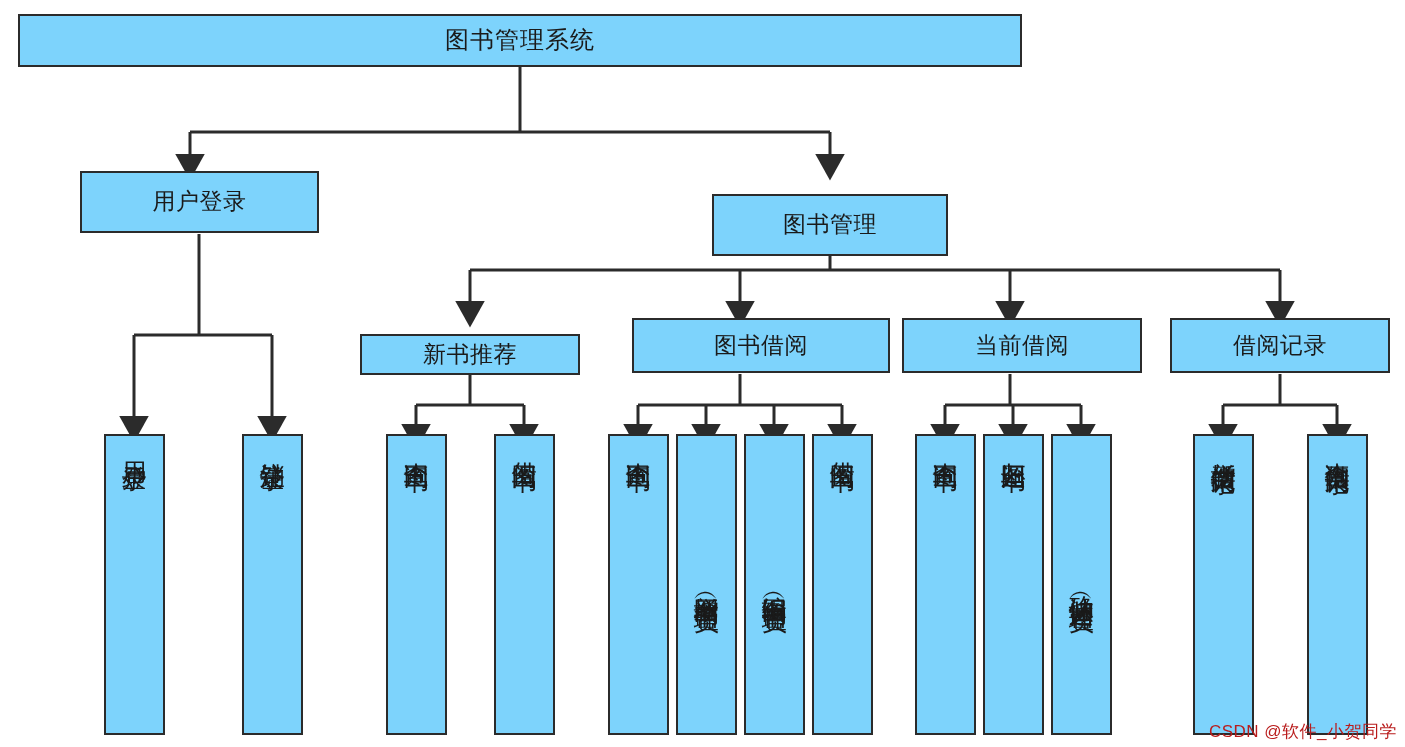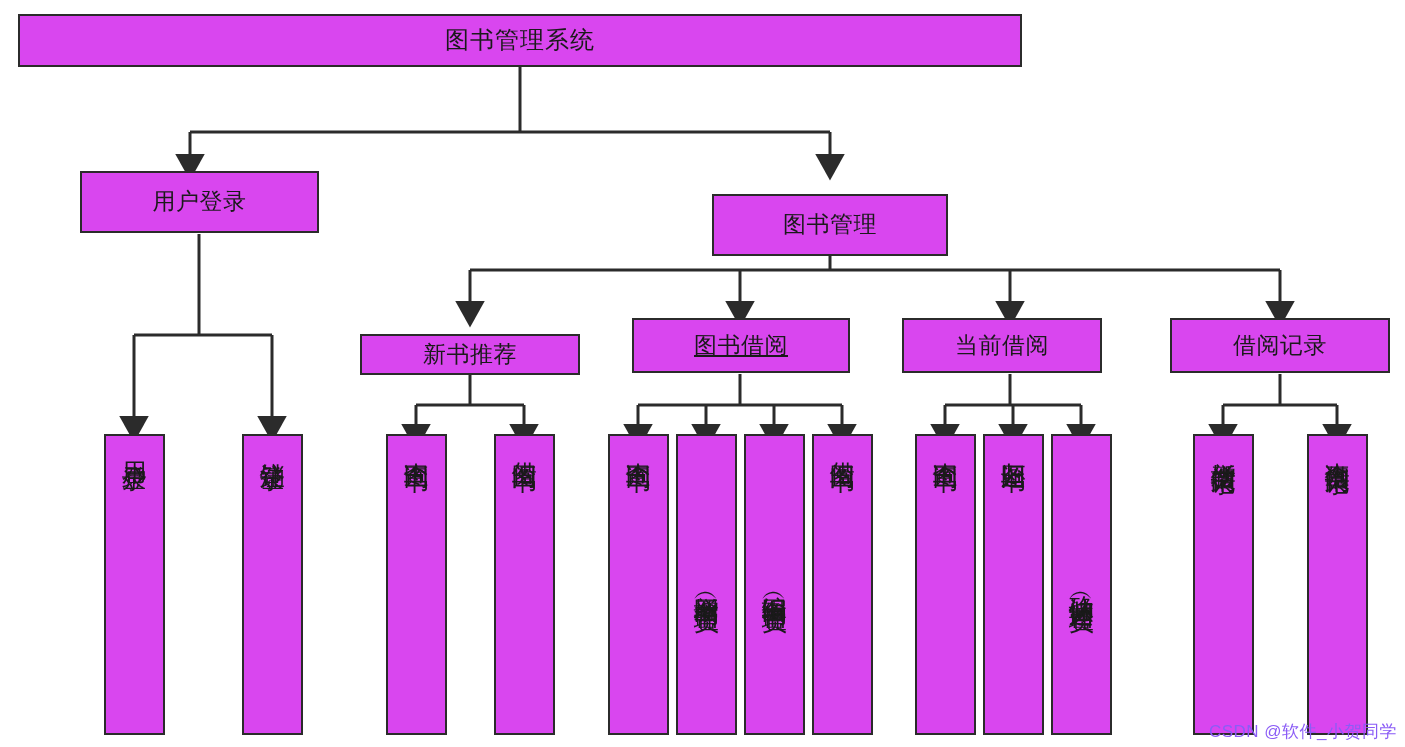--- a/index.html
+++ b/index.html
@@ -24,21 +24,21 @@
     position: absolute;
     left: 0;
     top: 0;
     width: 1405px;
     height: 747px;
     pointer-events: none;
   }
   .node {
     position: absolute;
     box-sizing: border-box;
-    background: #d946ef;
+    background: #7dd3fc;
     border: 2.5px solid #2b2b2b;
     display: flex;
     align-items: center;
     justify-content: center;
     color: #1a1a1a;
   }
   .node .label {
     text-align: center;
     line-height: 1.18;
     white-space: nowrap;
@@ -66,21 +66,21 @@
   }
   .node.vertical.pad-top {
     padding-top: 0;
     align-items: center;
   }
   .watermark {
     position: absolute;
     right: 8px;
     bottom: 4px;
     font-size: 17px;
-    color: #8b5cf6;
+    color: #b91c1c;
     letter-spacing: 0.5px;
     white-space: nowrap;
   }
 </style>
 </head>
 <body>
 
 <div id="diagram-root">
 
   <svg class="connectors" viewBox="0 0 1405 747" xmlns="http://www.w3.org/2000/svg">
@@ -140,24 +140,24 @@
   <div class="node horizontal" style="left:80px; top:171px; width:239px; height:62px;">
     <span class="label">用户登录</span>
   </div>
   <div class="node horizontal" style="left:712px; top:171px; width:236px; height:62px;margin-top:23px;">
     <span class="label">图书管理</span>
   </div>
 
   <div class="node horizontal" style="left:360px; top:318px; width:220px; height:41px;margin-top:16px;">
     <span class="label">新书推荐</span>
   </div>
-  <div class="node horizontal" style="left:632px; top:318px; width:218px; height:55px;text-decoration:underline;">
+  <div class="node horizontal" style="left:632px; top:318px; width:258px; height:55px;">
     <span class="label">图书借阅</span>
   </div>
-  <div class="node horizontal" style="left:902px; top:318px; width:200px; height:55px;">
+  <div class="node horizontal" style="left:902px; top:318px; width:240px; height:55px;">
     <span class="label">当前借阅</span>
   </div>
   <div class="node horizontal" style="left:1170px; top:318px; width:220px; height:55px;justify-content:center;">
     <span class="label">借阅记录</span>
   </div>
 
   <div class="node vertical" style="left:104px; top:434px; width:61px; height:301px;">
     <span class="label">用户登录</span>
   </div>
   <div class="node vertical" style="left:242px; top:434px; width:61px; height:301px;">

